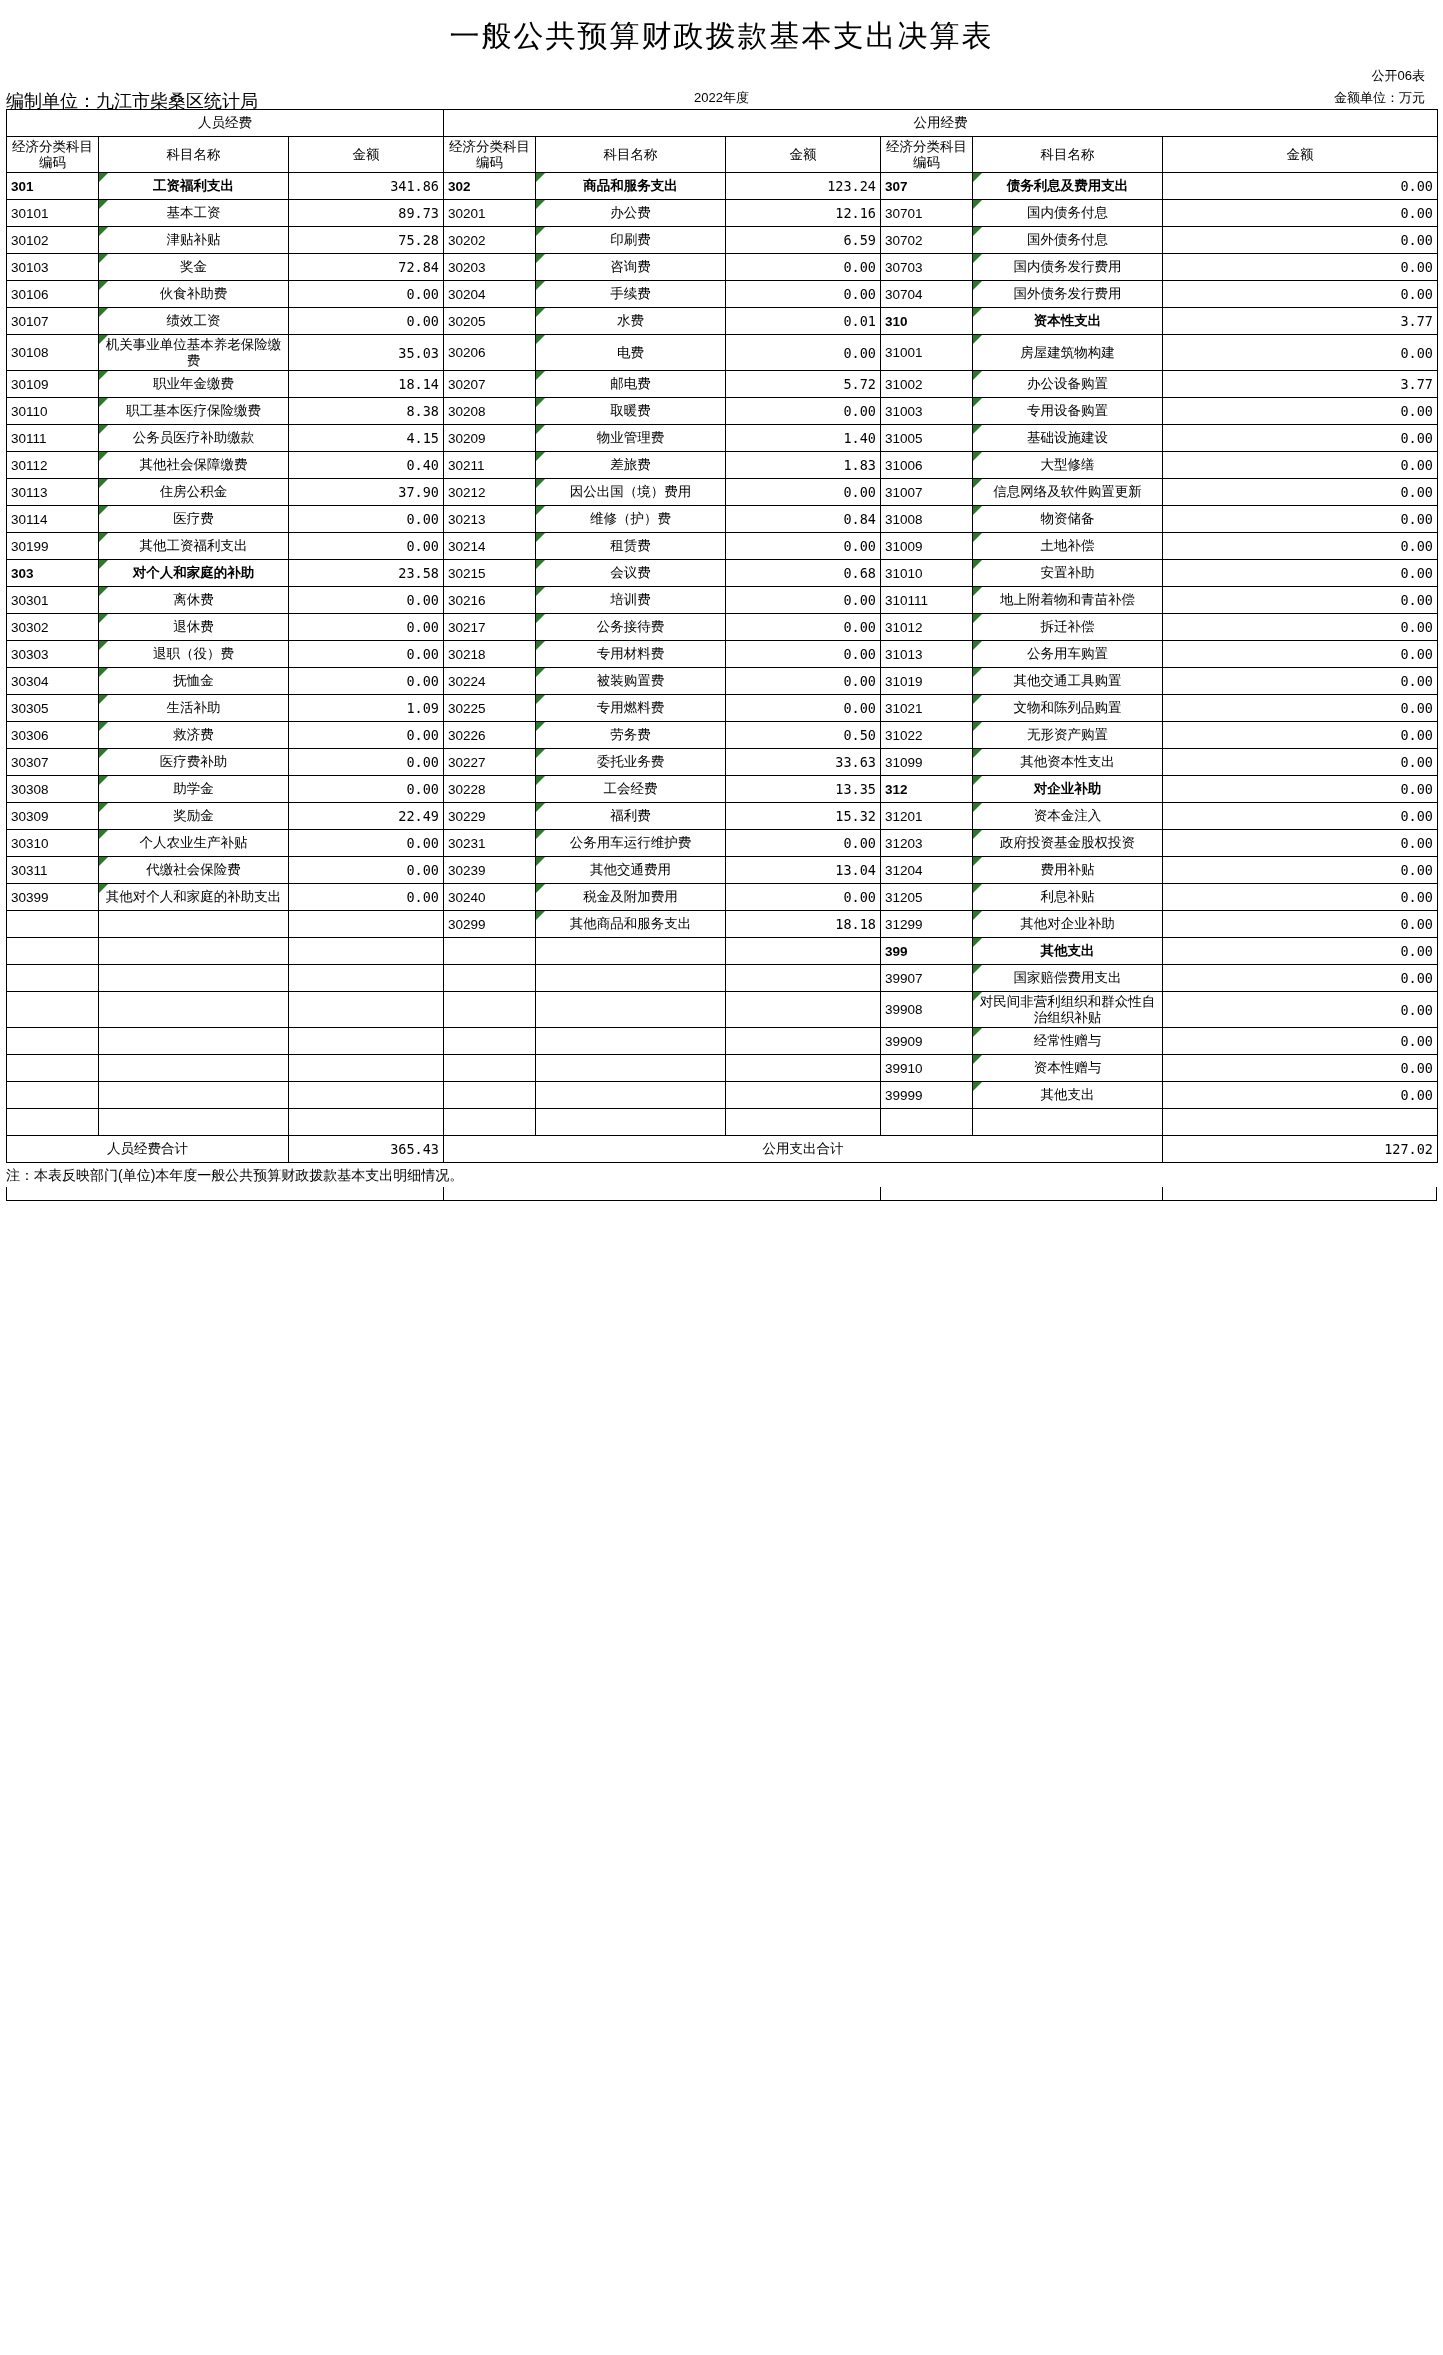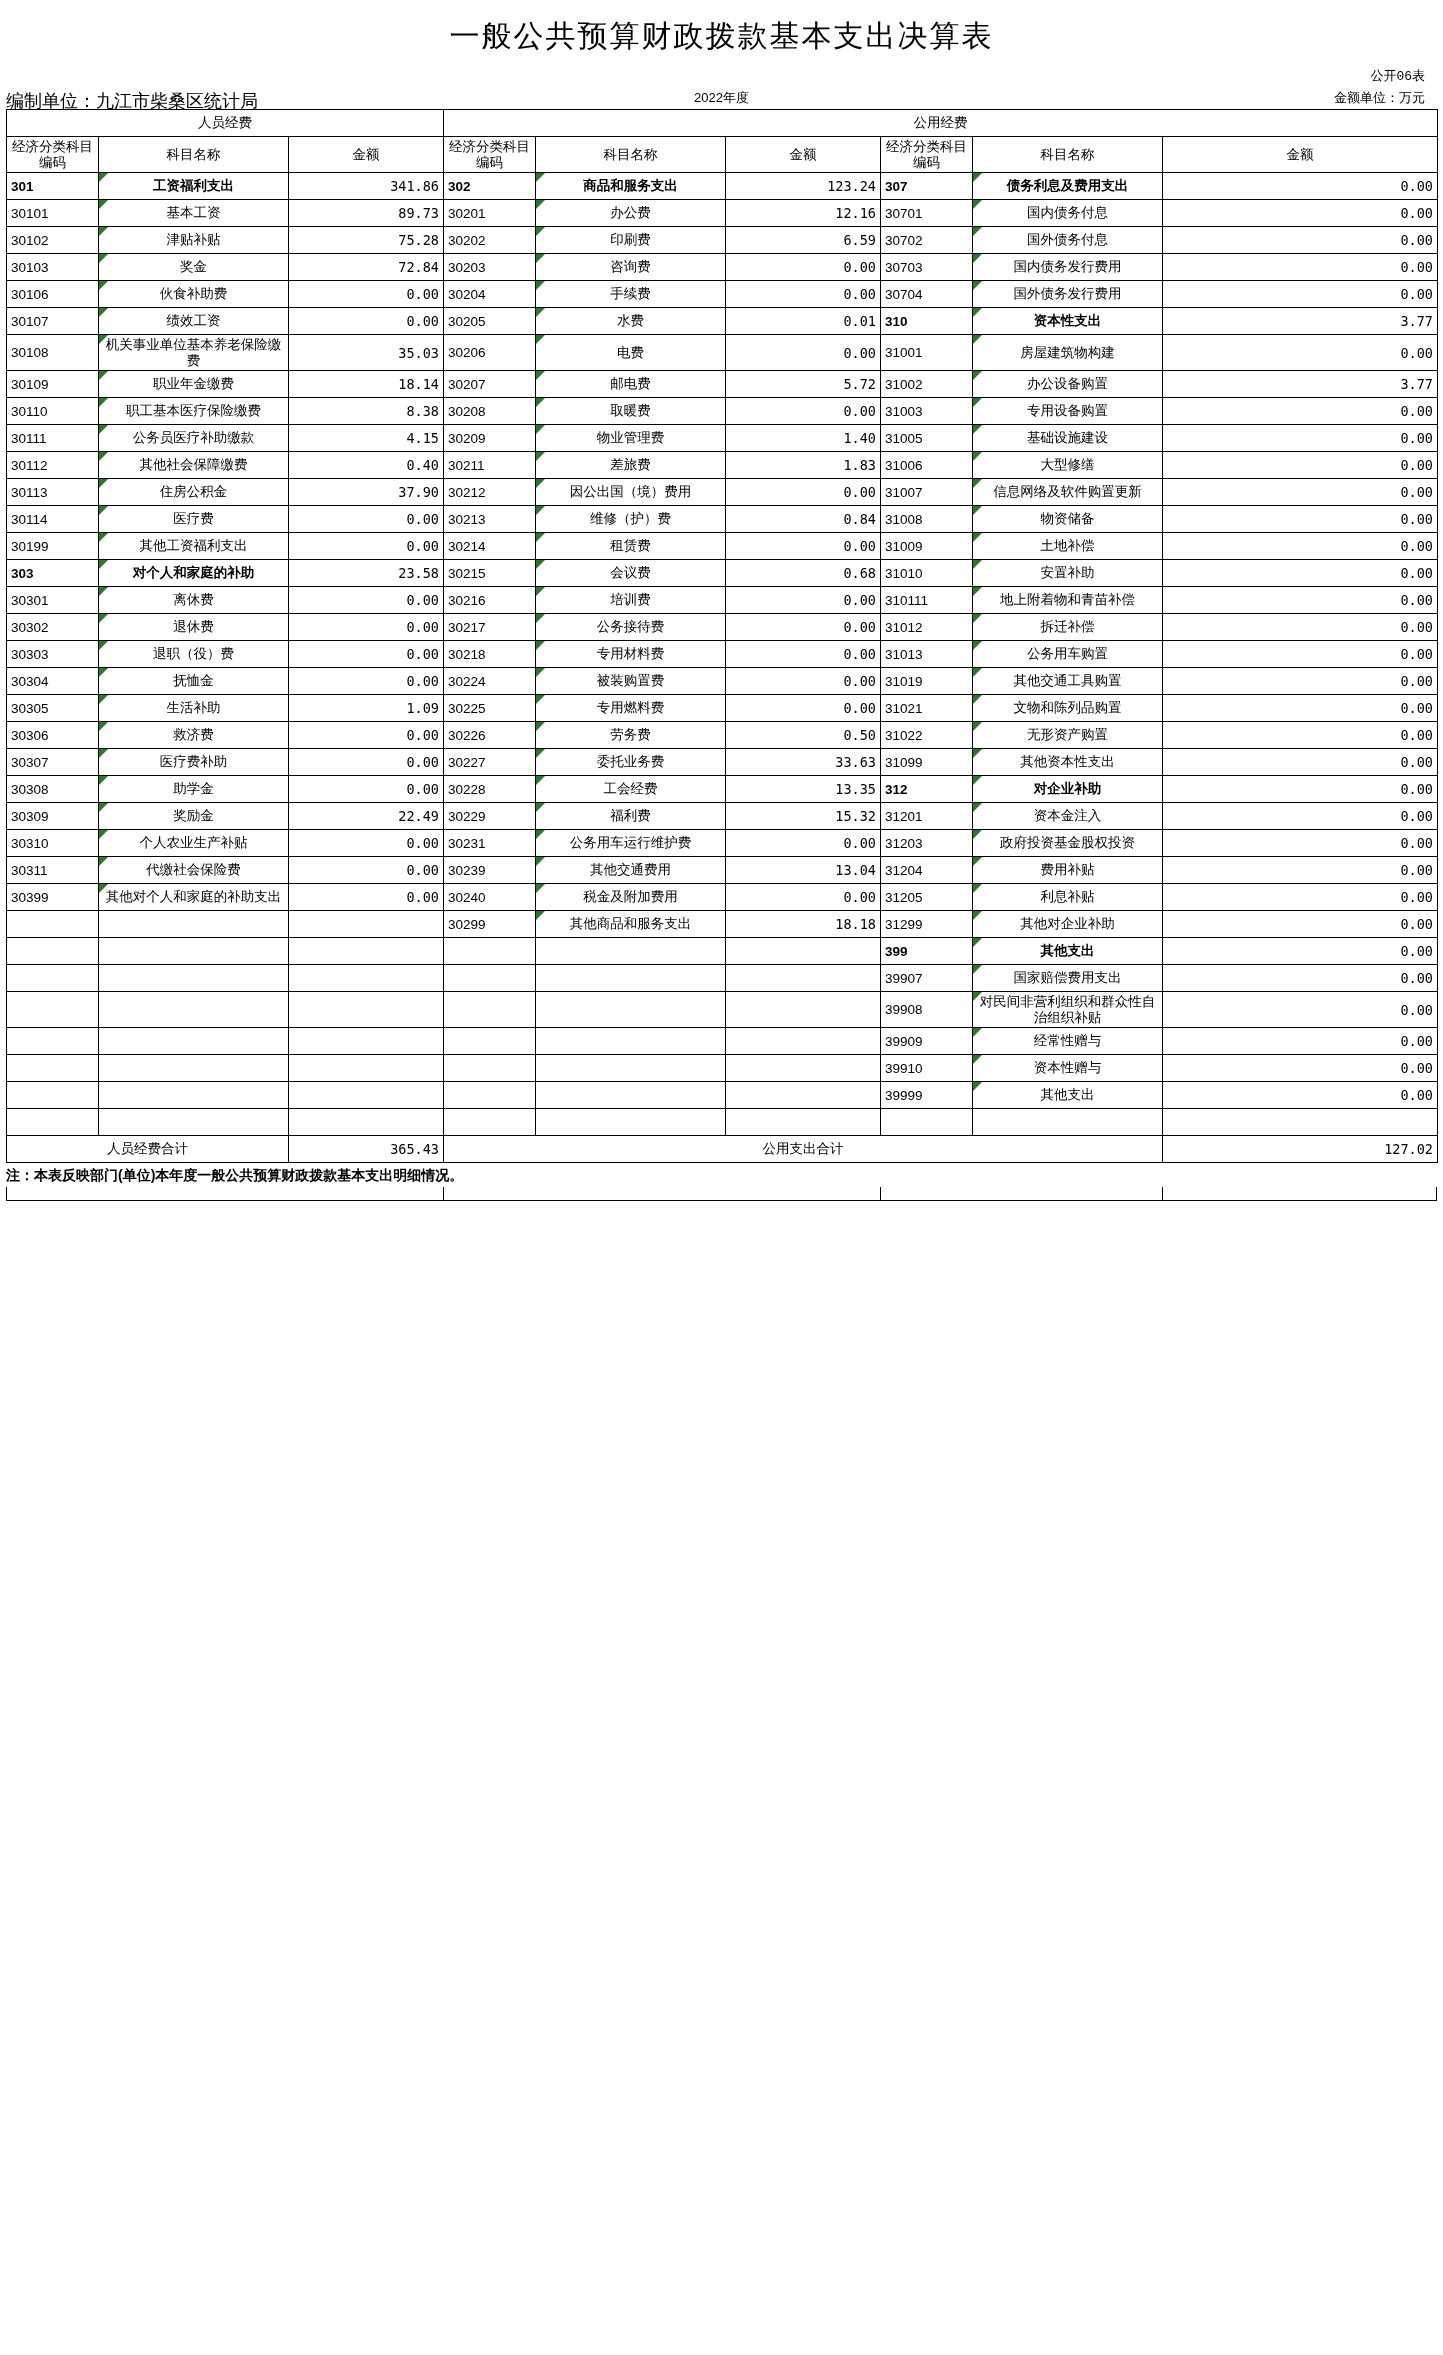--- a/index.html
+++ b/index.html
@@ -29,21 +29,20 @@
   .meta-row {
     position: relative;
     height: 22px;
     font-size: 13px;
   }
   .meta-right {
     position: absolute;
     right: 18px;
     top: 0;
     font-size: 13px;
-    font-family: Liberation Mono, monospace;
   }
   .meta-left {
     position: absolute;
     left: 6px;
     top: 0;
     font-size: 18px;
   }
   .meta-center {
     position: absolute;
     left: 50%;
@@ -109,21 +108,21 @@
   .total-row td {
     text-align: center;
     height: 30px;
     margin-left: 15px;
   }
   .total-row td.amt {
     text-align: right;
   }
   .footnote {
     font-size: 14px;
-    font-weight: bold;
+    font-weight: normal;
     margin-left: 6px;
     margin-top: 4px;
     padding-bottom: 2px;
   }
   .bottomstrip {
     margin-left: 6px;
     width: 1431px;
     height: 14px;
     border: 1px solid #000;
     border-top: none;

